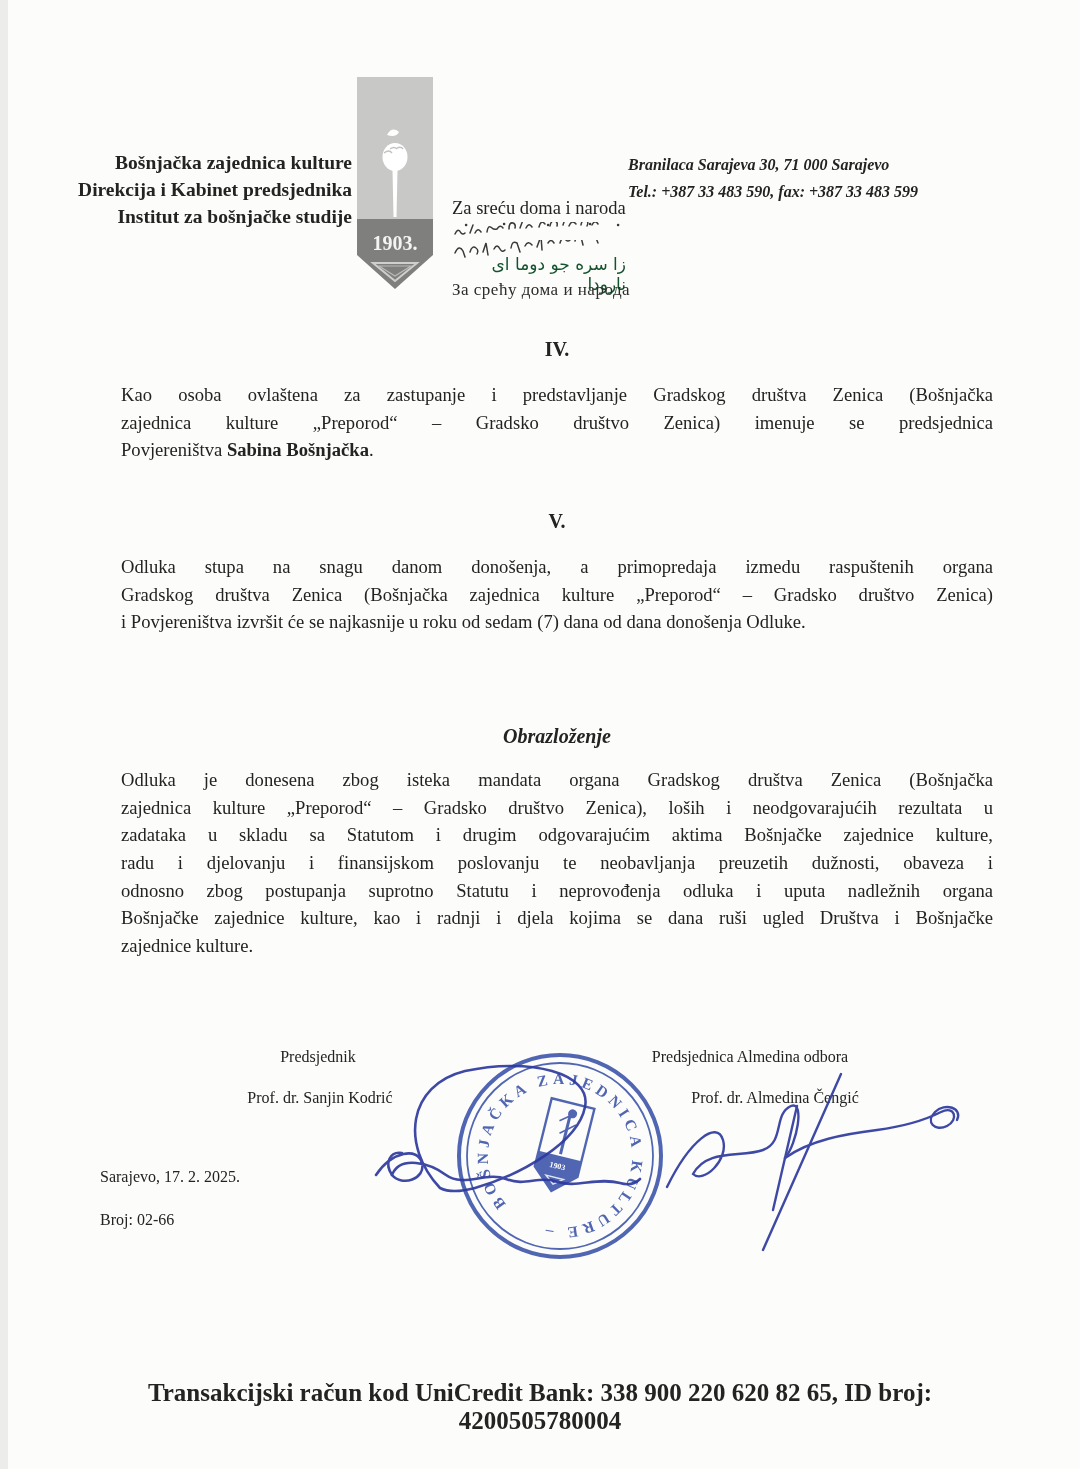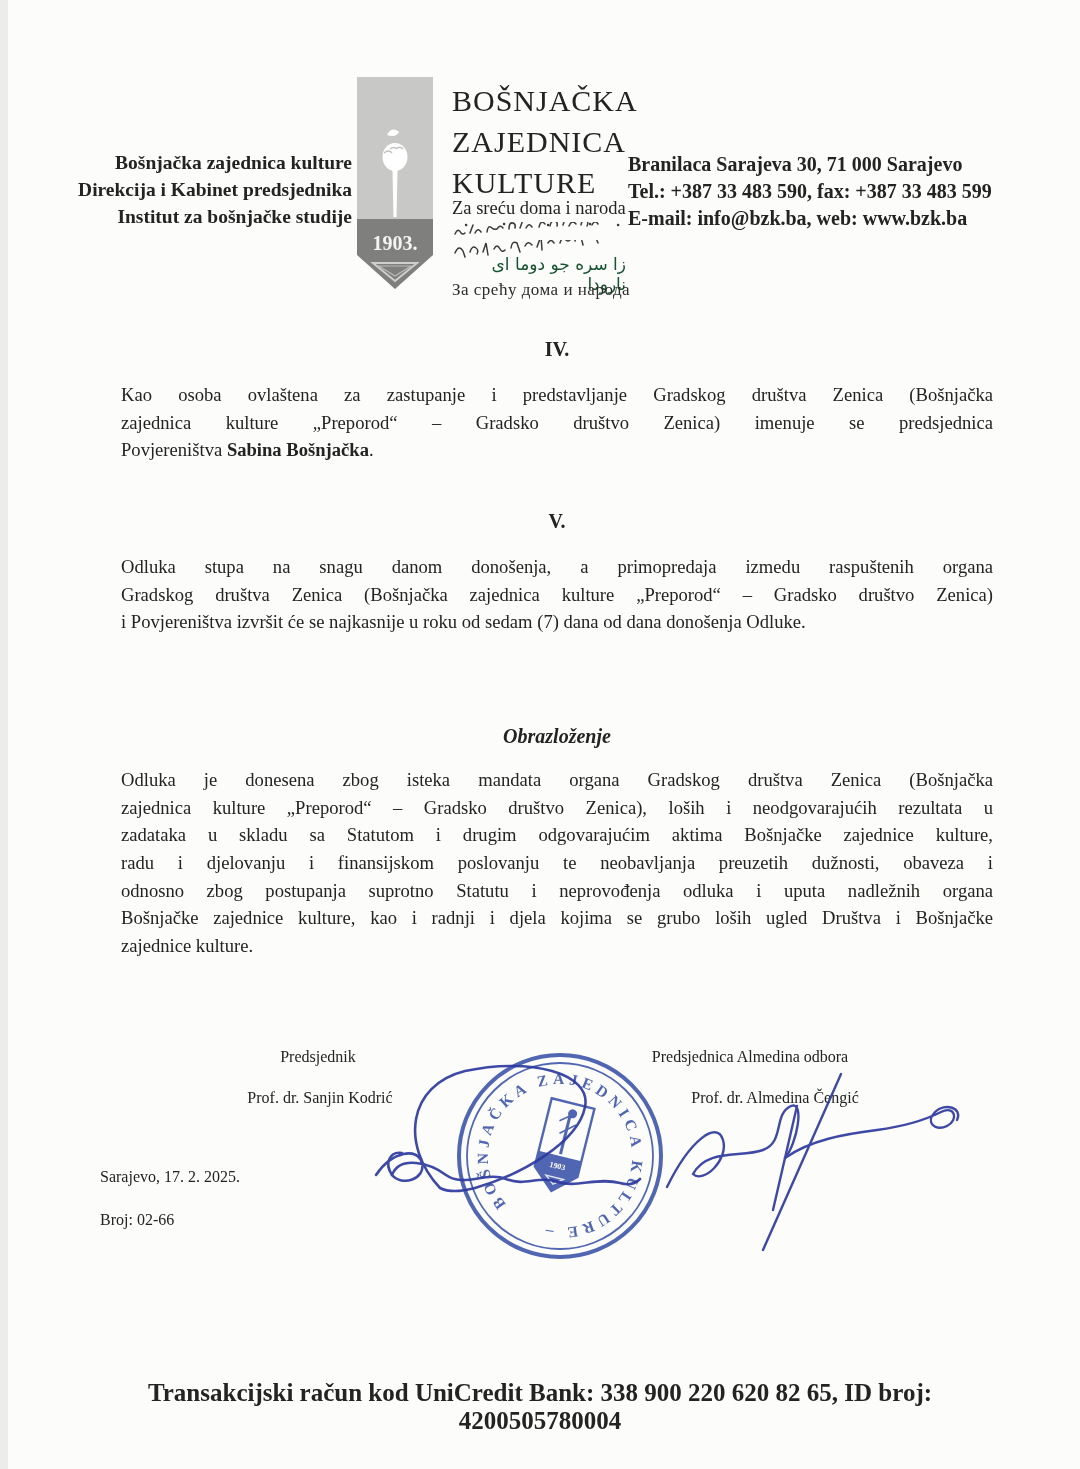--- a/index.html
+++ b/index.html
@@ -7,21 +7,21 @@
     position:relative;width:1080px;height:1469px;margin:0 auto;
     background:#fcfcfb;overflow:hidden;
     font-family:"Liberation Serif","DejaVu Serif",serif;color:#232321;
   }
   .edge-strip{position:absolute;left:0;top:0;width:8px;height:100%;background:#ececea;}
   .abs{position:absolute;}
   
   .org-left{left:60px;top:149px;width:292px;text-align:right;font-weight:bold;
             font-size:19.5px;line-height:27.2px;}
   .org-right{left:628px;top:151px;width:420px;font-weight:bold;
-             font-size:20px;line-height:27.2px;}
+             font-size:16px;line-height:27.2px;font-style:italic;}
   .org-title{left:452px;top:80px;width:230px;font-size:30px;line-height:41px;
              letter-spacing:1px;}
   .motto-latin{left:452px;top:198px;font-size:18.5px;}
   .motto-arebica{left:452px;top:254px;width:174px;font-size:17px;
                  font-family:"DejaVu Sans",sans-serif;direction:rtl;color:#14532d;}
   .motto-cyrillic{left:452px;top:280px;font-size:17px;letter-spacing:0.5px;color:#2c2c2a;text-align:right;}
   .script-line{color:#3a3a38;}
   
   .col{left:95px;width:872px;margin-left:26px;}
   .sec-head{text-align:center;font-size:20px;font-weight:bold;}
@@ -55,43 +55,37 @@
       <path d="M30 58 q5 -9 12 -3 q-3 6 -12 3" fill="#ffffff"></path>
       <ellipse cx="38" cy="80" rx="12.5" ry="14" fill="#ffffff"></ellipse>
       <path d="M27 76 q5 -4 8 0 M33 72 q4 -3 7 0 M40 71 q4 -2 6 1" stroke="#c2c2c0" stroke-width="1.4" fill="none"></path>
       <path d="M35.5 93 L40.5 93 L39.5 140 L36.5 140 Z" fill="#ffffff"></path>
     </g>
     <text x="38" y="173" text-anchor="middle" font-family="Liberation Serif, serif" font-size="20" font-weight="bold" fill="#f4f4f2">1903.</text>
     <polygon points="16,186 60,186 38,204" fill="none" stroke="#cfcfcd" stroke-width="2"></polygon>
     <polygon points="22,189 54,189 38,199" fill="none" stroke="#b9b9b7" stroke-width="1.2"></polygon>
   </svg>
 
-  <div class="abs org-title">
-    <div>BOŠNJAČKA</div>
-    <div>ZAJEDNICA</div>
-    <div>KULTURE</div>
-  </div>
 
   <div class="abs motto-latin">Za sreću doma i naroda</div>
 
   <svg class="abs script-line" style="left:452px;top:222px" width="176" height="18" viewBox="0 0 176 18">
     <path d="M3 12 q3 -7 6 -1 q2 2 4 0 m5 0 l3 -8 m2 8 q3 -6 6 -1 m6 0 q1 -8 5 -4 q2 2 5 1 q3 -5 6 -1 m6 1 q0 -7 4 -6 q3 1 2 5 m5 0 l3 -8 m3 8 q3 -6 6 -1 m7 0 q2 -8 6 -3 m5 2 q1 -6 5 -5 q3 1 2 5 m6 -1 l2 -6 m4 7 q3 -7 7 -2 m5 1 q1 -6 5 -5 q3 2 1 6 m5 -1 q3 -6 6 -1" fill="none" stroke="#3a3a38" stroke-width="1.5" stroke-linecap="round"></path>
     <path d="M14 3 h.2 M52 2 h.2 M96 3 h.2 M138 2 h.2 M166 3 h.2" stroke="#3a3a38" stroke-width="2.4" stroke-linecap="round"></path>
   </svg>
   <svg class="abs script-line" style="left:452px;top:240px" width="176" height="20" viewBox="0 0 176 20">
     <path d="M3 13 q4 -9 8 -2 l2 6 m5 -5 q2 -7 6 -4 q3 2 1 6 m6 -2 l3 -9 l2 12 m6 -6 q3 -6 6 0 q2 4 5 1 m6 -2 q1 -8 6 -5 l3 9 m5 -6 q3 -6 7 -1 m5 2 l4 -11 l1 14 m6 -7 q3 -5 6 0 m6 0 q2 -7 6 -3 q2 2 4 0 m5 1 q2 -6 6 -4 l2 8 m5 -6 q4 -6 8 -1 l2 5" fill="none" stroke="#3a3a38" stroke-width="1.5" stroke-linecap="round"></path>
   </svg>
 
   <div class="abs motto-arebica" dir="rtl">زا سره جو دوما اى نارودا</div>
   <div class="abs motto-cyrillic">За срећу дома и народа</div>
 
   <div class="abs org-right">
     <div>Branilaca Sarajeva 30, 71 000 Sarajevo</div>
     <div>Tel.: +387 33 483 590, fax: +387 33 483 599</div>
-    <div>E-mail: info@bzk.ba, web: www.bzk.ba</div>
   </div>
 
   <div class="abs col sec-head" style="top:338px">IV.</div>
   <div class="abs col para" style="top:381px">
       <div class="jline">Kao osoba ovlaštena za zastupanje i predstavljanje Gradskog društva Zenica (Bošnjačka</div>
       <div class="jline">zajednica kulture „Preporod“ – Gradsko društvo Zenica) imenuje se predsjednica</div>
       <div class="jline last">Povjereništva <b>Sabina Bošnjačka</b>.</div>
     </div>
 
   <div class="abs col sec-head" style="top:510px">V.</div>
@@ -101,21 +95,21 @@
       <div class="jline last">i Povjereništva izvršit će se najkasnije u roku od sedam (7) dana od dana donošenja Odluke.</div>
     </div>
 
   <div class="abs col sec-head italic" style="top:725px">Obrazloženje</div>
   <div class="abs col para" style="top:766px">
       <div class="jline">Odluka je donesena zbog isteka mandata organa Gradskog društva Zenica (Bošnjačka</div>
       <div class="jline">zajednica kulture „Preporod“ – Gradsko društvo Zenica), loših i neodgovarajućih rezultata u</div>
       <div class="jline">zadataka u skladu sa Statutom i drugim odgovarajućim aktima Bošnjačke zajednice kulture,</div>
       <div class="jline">radu i djelovanju i finansijskom poslovanju te neobavljanja preuzetih dužnosti, obaveza i</div>
       <div class="jline">odnosno zbog postupanja suprotno Statutu i neprovođenja odluka i uputa nadležnih organa</div>
-      <div class="jline">Bošnjačke zajednice kulture, kao i radnji i djela kojima se grubo loših ugled Društva i Bošnjačke</div>
+      <div class="jline">Bošnjačke zajednice kulture, kao i radnji i djela kojima se dana ruši ugled Društva i Bošnjačke</div>
       <div class="jline last">zajednice kulture.</div>
     </div>
 
   <div class="abs sig-title center" style="left:238px;top:1048px;width:160px">Predsjednik</div>
   <div class="abs sig-name center" style="left:190px;top:1089px;width:260px">Prof. dr. Sanjin Kodrić</div>
 
   <div class="abs sig-title center" style="left:600px;top:1048px;width:300px">Predsjednica Almedina odbora</div>
   <div class="abs sig-name center" style="left:630px;top:1089px;width:290px">Prof. dr. Almedina Čengić</div>
 
   <svg class="abs ink" style="left:452px;top:1048px" width="216" height="216" viewBox="-108 -108 216 216" opacity="0.88">

